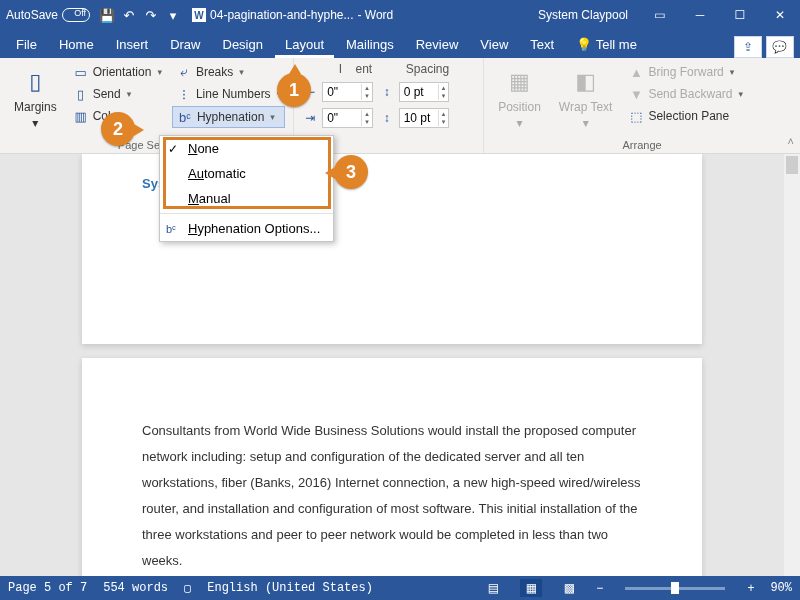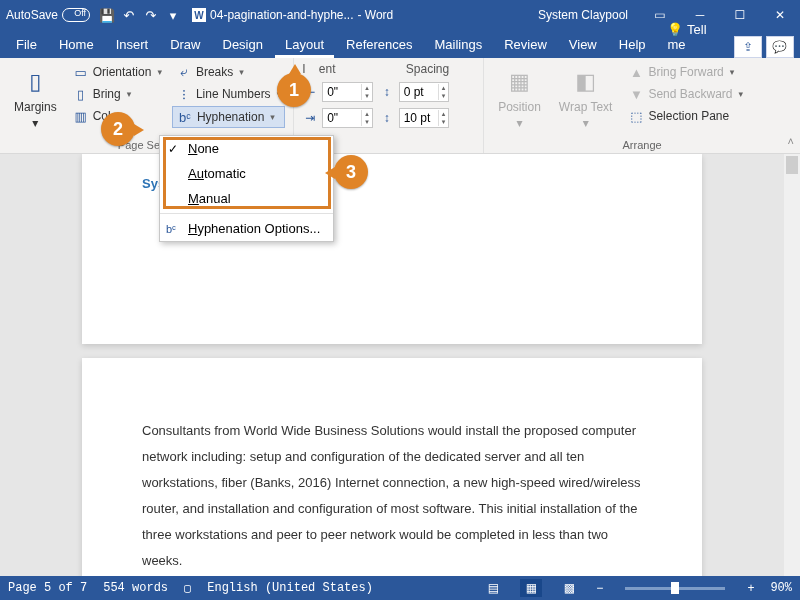--- a/index.html
+++ b/index.html
@@ -100,25 +100,24 @@
   <div class="winbtn close">✕</div>
 </div>
 
 <div class="tabs">
   <div class="tab">File</div>
   <div class="tab">Home</div>
   <div class="tab">Insert</div>
   <div class="tab">Draw</div>
   <div class="tab">Design</div>
   <div class="tab active">Layout</div>
-  <div class="tab">References</div>
   <div class="tab">Mailings</div>
   <div class="tab">Review</div>
   <div class="tab">View</div>
-  <div class="tab">Help</div>
+  <div class="tab">Text</div>
   <div class="tab">💡 <span>Tell me</span></div>
   <div class="right">
     <div class="tbtn">⇪</div>
     <div class="tbtn">💬</div>
   </div>
 </div>
 
 <div class="ribbon">
   <div class="rgroup">
     <div class="body">
@@ -128,21 +127,21 @@
         <span class="caret">▾</span>
       </div>
       <div class="vstack">
         <div class="rbtn">
             <span class="ic">▭</span>
             <span>Orientation</span>
             <span class="caret">▾</span>
           </div>
         <div class="rbtn">
             <span class="ic">▯</span>
-            <span>Bring</span>
+            <span>Send</span>
             <span class="caret">▾</span>
           </div>
         <div class="rbtn">
             <span class="ic">▥</span>
             <span>Col</span>
           </div>
       </div>
       <div class="vstack">
         <div class="rbtn">
             <span class="ic">⤶</span>
@@ -160,21 +159,21 @@
             <span class="caret">▾</span>
           </div>
       </div>
     </div>
     <div class="label">Page Setup</div>
   </div>
 
   <div class="rgroup" style="min-width:190px;">
     <div class="body">
       <div class="vstack" style="gap:6px;">
-        <div style="font-size:12px;text-align:left;color:#555;width:70px;"><span>I</span>&nbsp;&nbsp;&nbsp;&nbsp;ent</div>
+        <div style="font-size:12px;text-align:right;color:#555;width:70px;"><span>I</span>&nbsp;&nbsp;&nbsp;&nbsp;ent</div>
         <div class="spinrow">
             <span class="ic">⇤</span>
             <div class="spin">
               <input value="0&quot;" style="">
               <div class="ud">
                 <span>▴</span>
                 <span>▾</span>
               </div>
             </div>
           </div>

